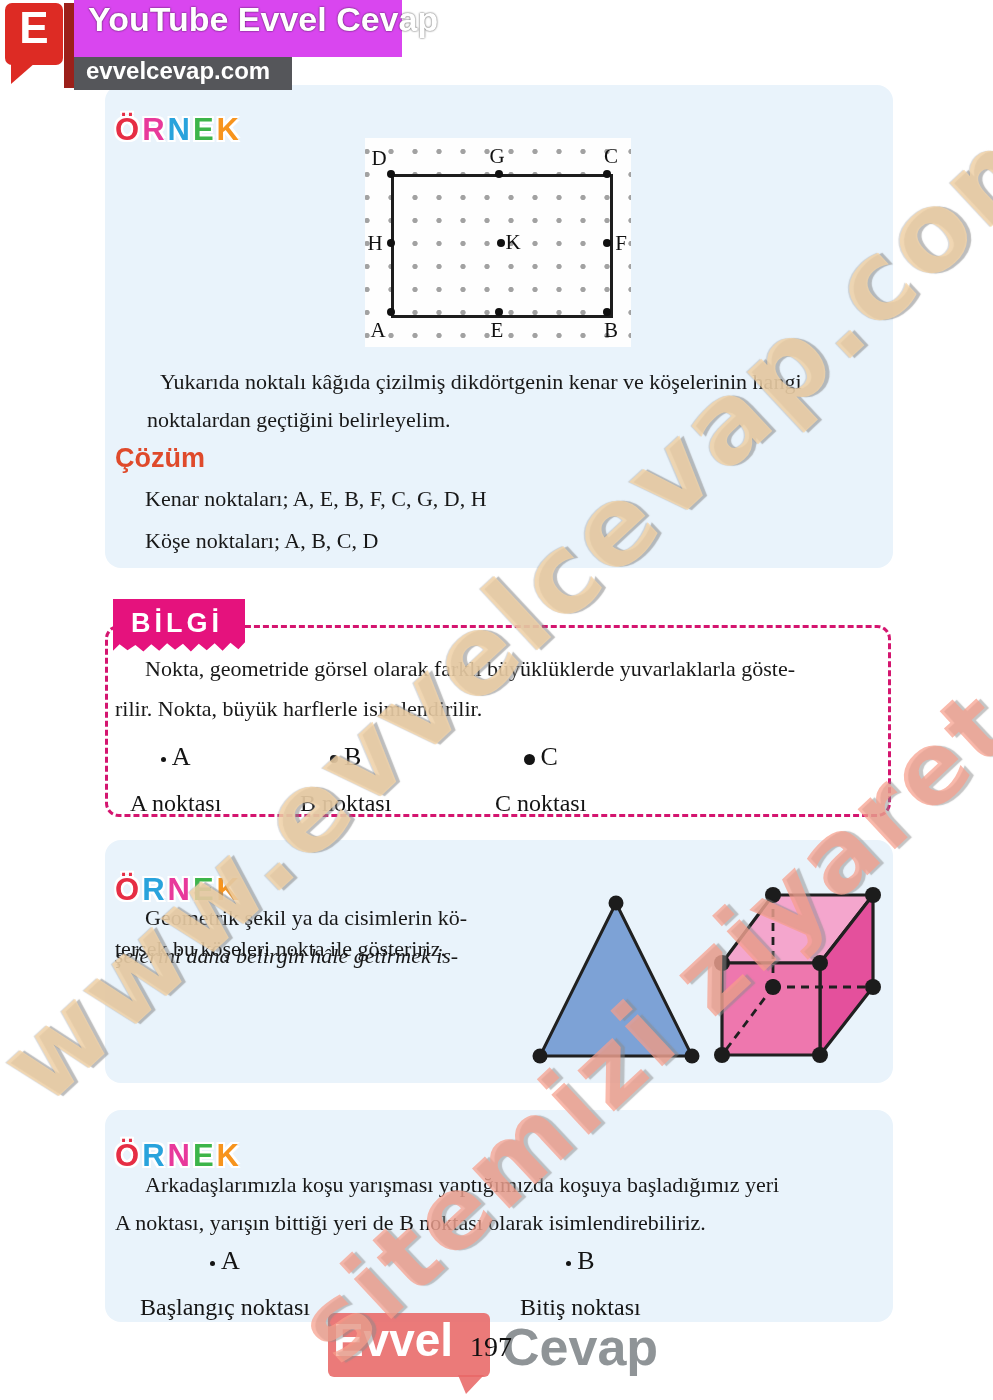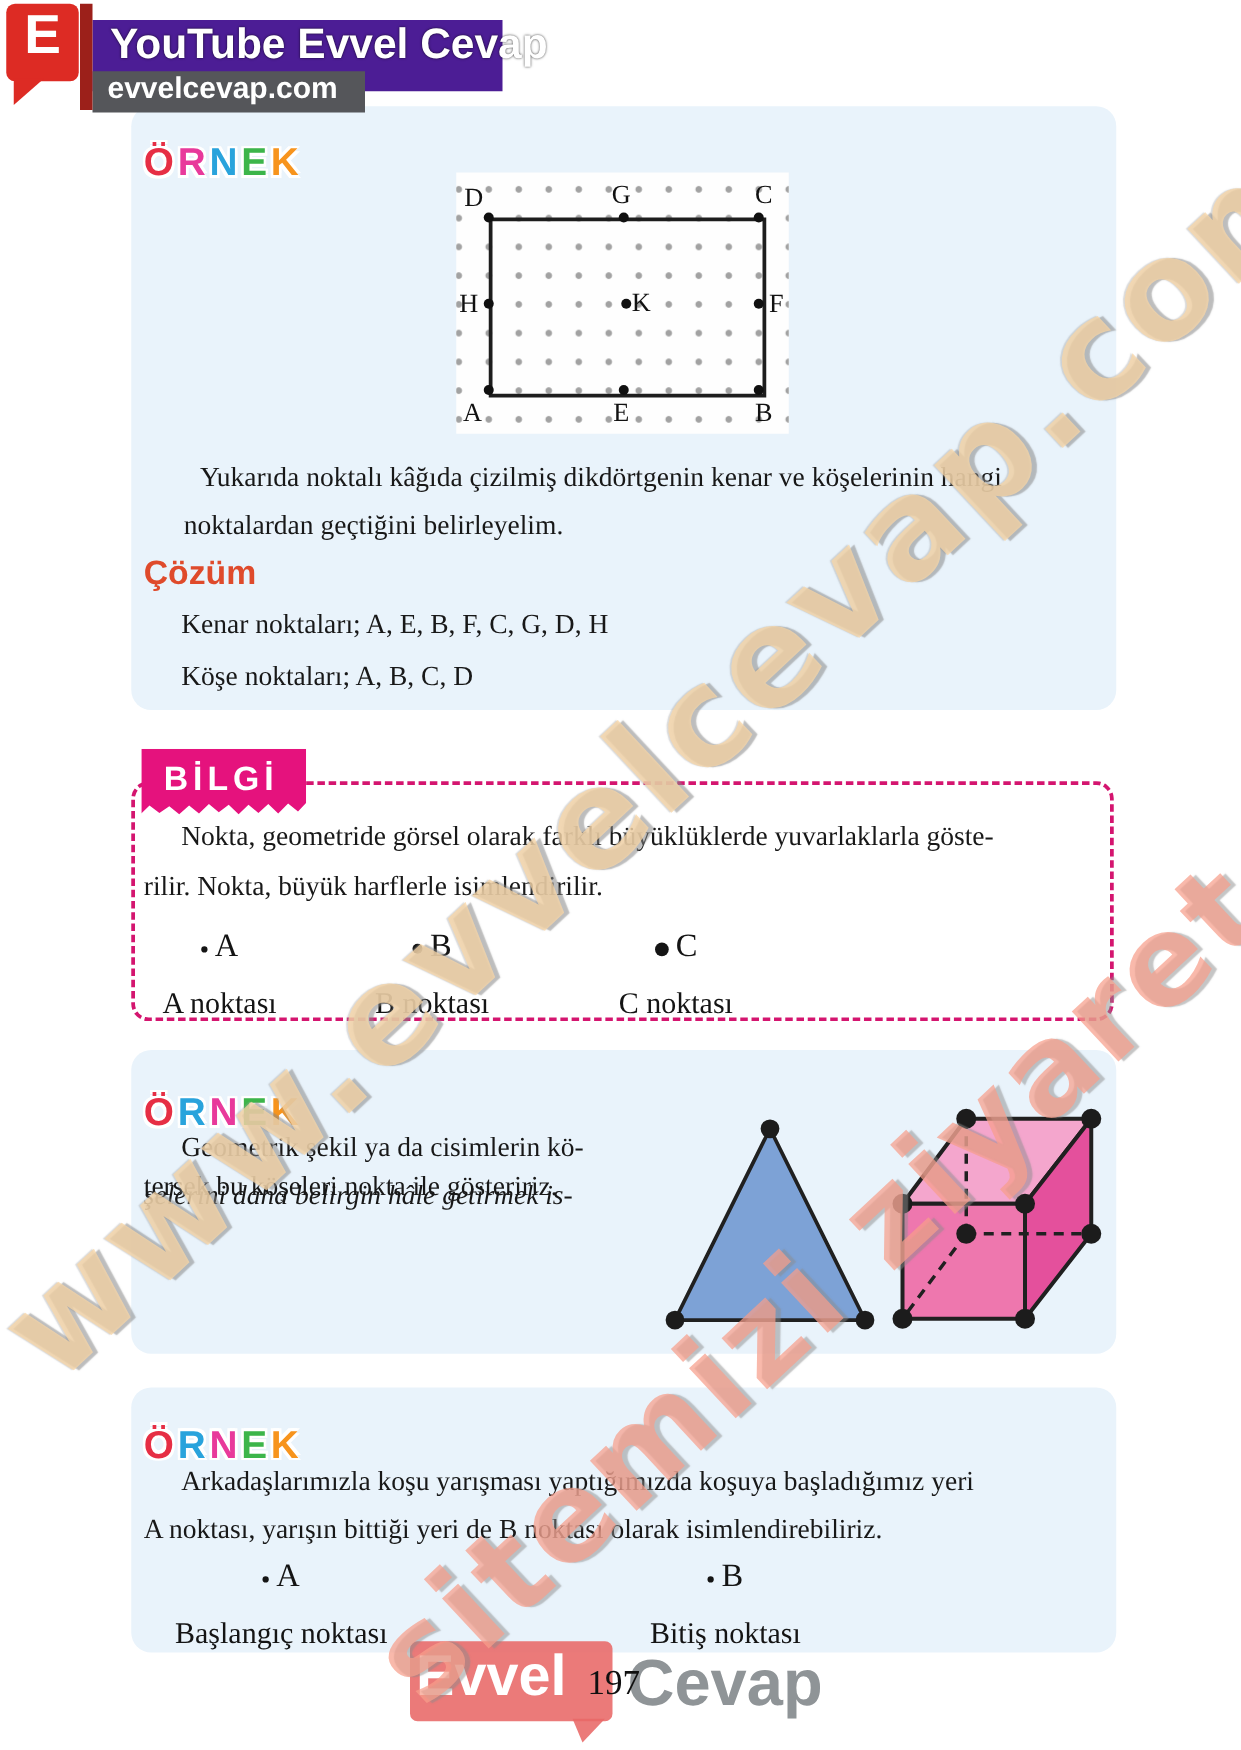--- a/index.html
+++ b/index.html
@@ -7,21 +7,21 @@
        font-family:"Liberation Serif","DejaVu Serif",serif;}
   .abs{position:absolute;}
 
   
   #logo-badge{left:5px;top:3px;width:58px;height:62px;background:#dd2b24;border-radius:7px;z-index:5;}
   #logo-badge::after{content:'';position:absolute;left:6px;bottom:-19px;width:0;height:0;
        border-top:21px solid #dd2b24;border-right:24px solid transparent;}
   #logo-letter{width:58px;height:62px;line-height:62px;text-align:center;color:#fff;
        font:bold 44px "Liberation Sans",sans-serif;}
   #logo-strip{left:64px;top:3px;width:10px;height:85px;background:#9c201a;z-index:4;}
-  #title-bar{left:74px;top:16px;width:328px;height:57px;background:#4c1d95;z-index:3;}
+  #title-bar{left:74px;top:0;width:328px;height:57px;background:#d946ef;z-index:3;}
   #site-title{margin-left:14px;line-height:56px;color:#fff;font:bold 34px "Liberation Sans",sans-serif;
        text-shadow:0 0 2px rgba(0,0,0,.8);white-space:nowrap;}
   #subtitle-bar{left:74px;top:57px;width:218px;height:33px;background:#55565a;z-index:3;}
   #site-subtitle{margin-left:12px;line-height:32px;color:#fff;font:bold 24px "Liberation Sans",sans-serif;white-space:nowrap;}
 
   
   .panel{left:105px;width:788px;background:#e9f3fb;border-radius:16px;}
   #panel1{top:85px;height:483px;}
   #panel2{top:840px;height:243px;}
   #panel3{top:1110px;height:212px;}

